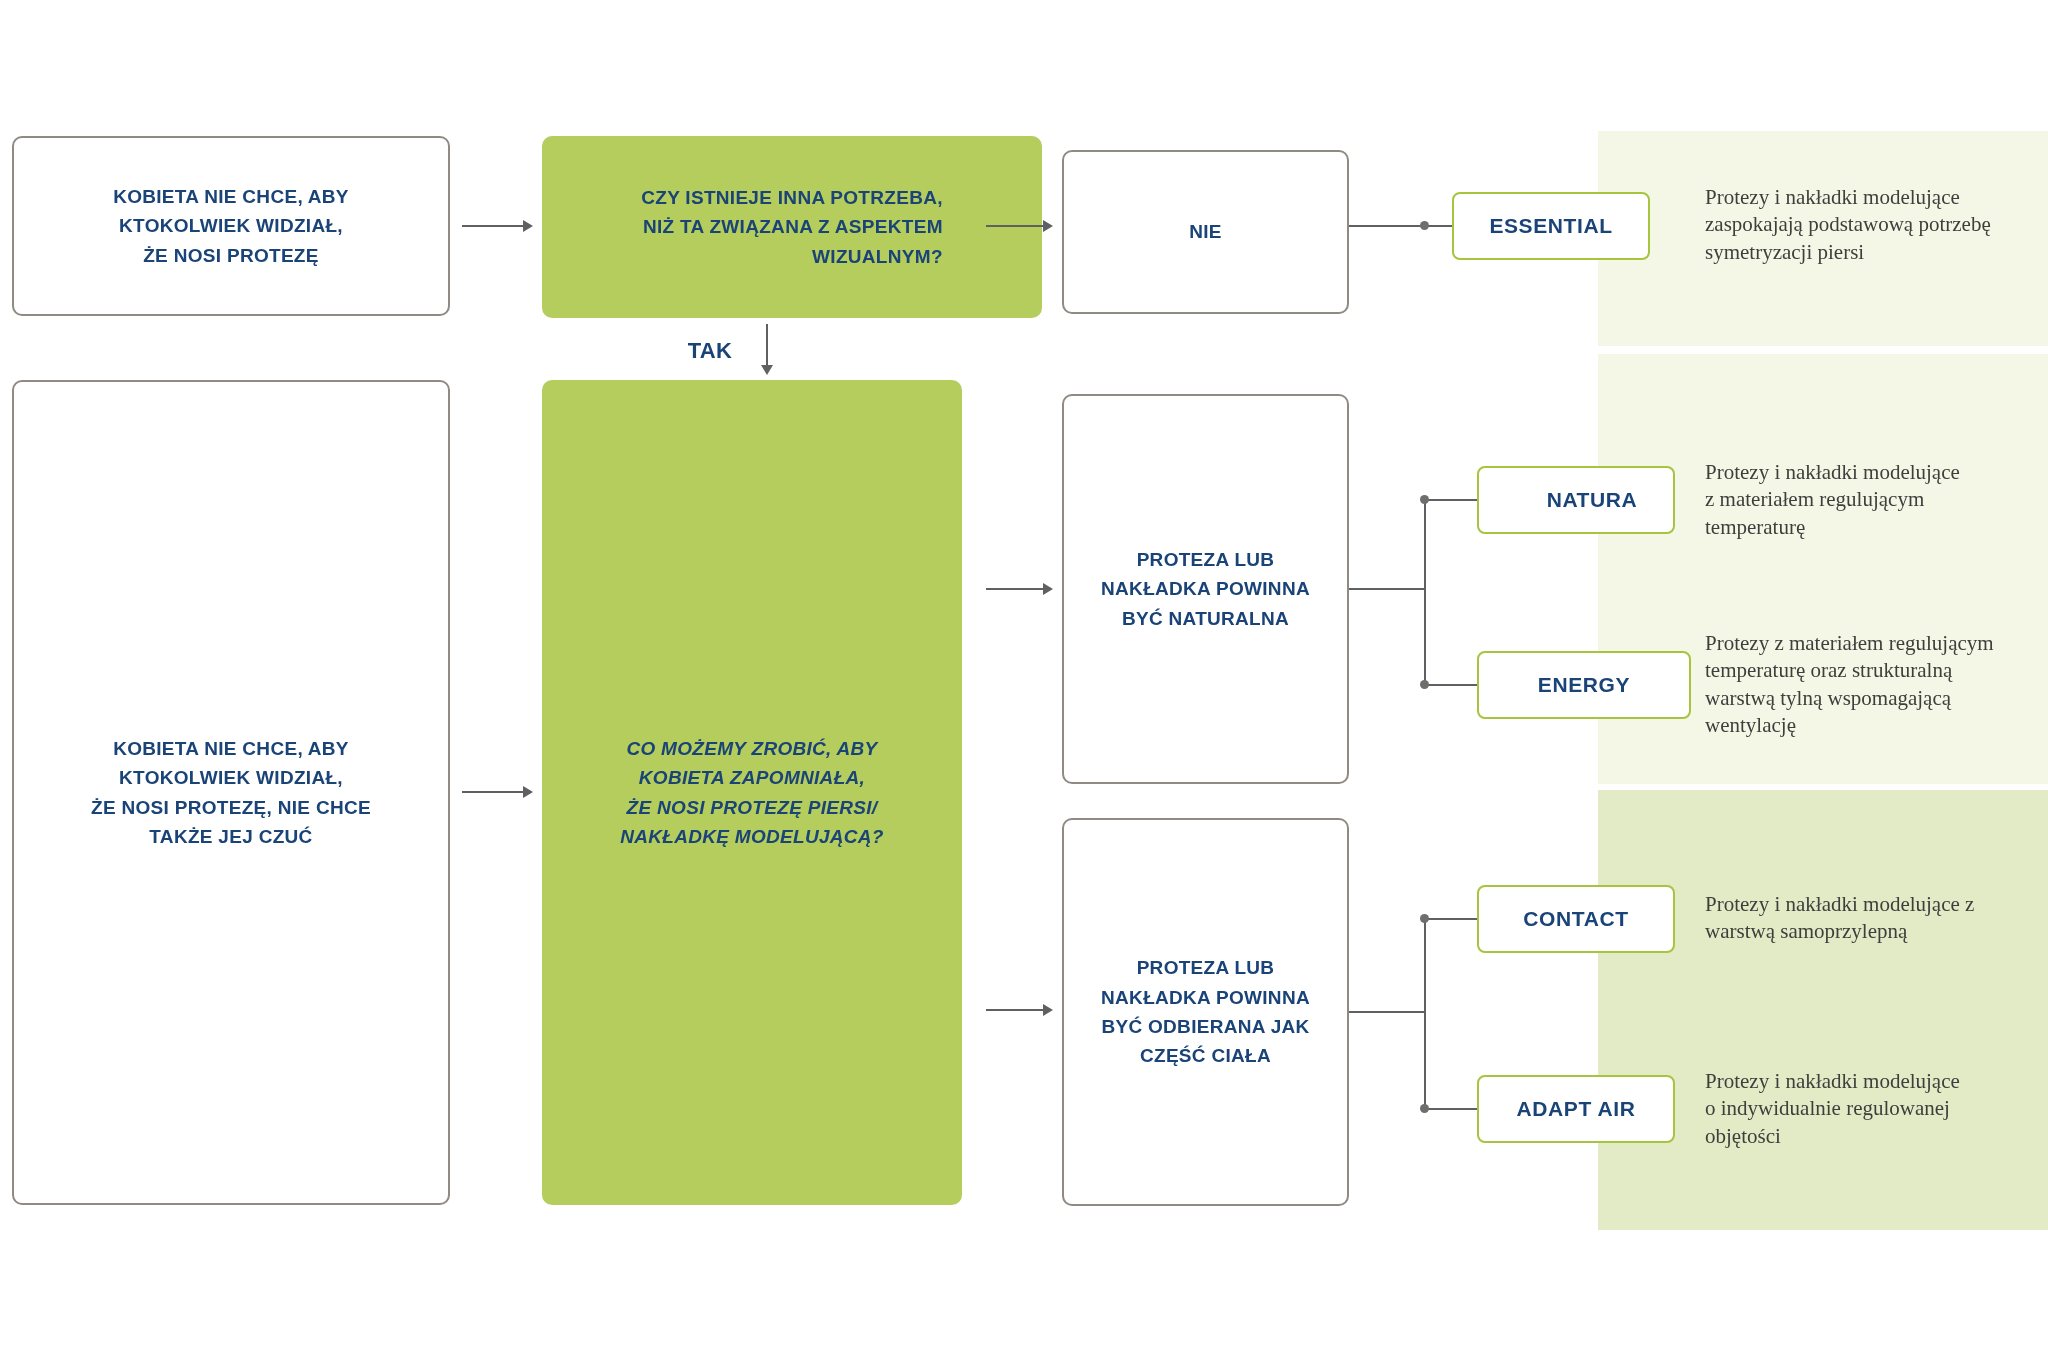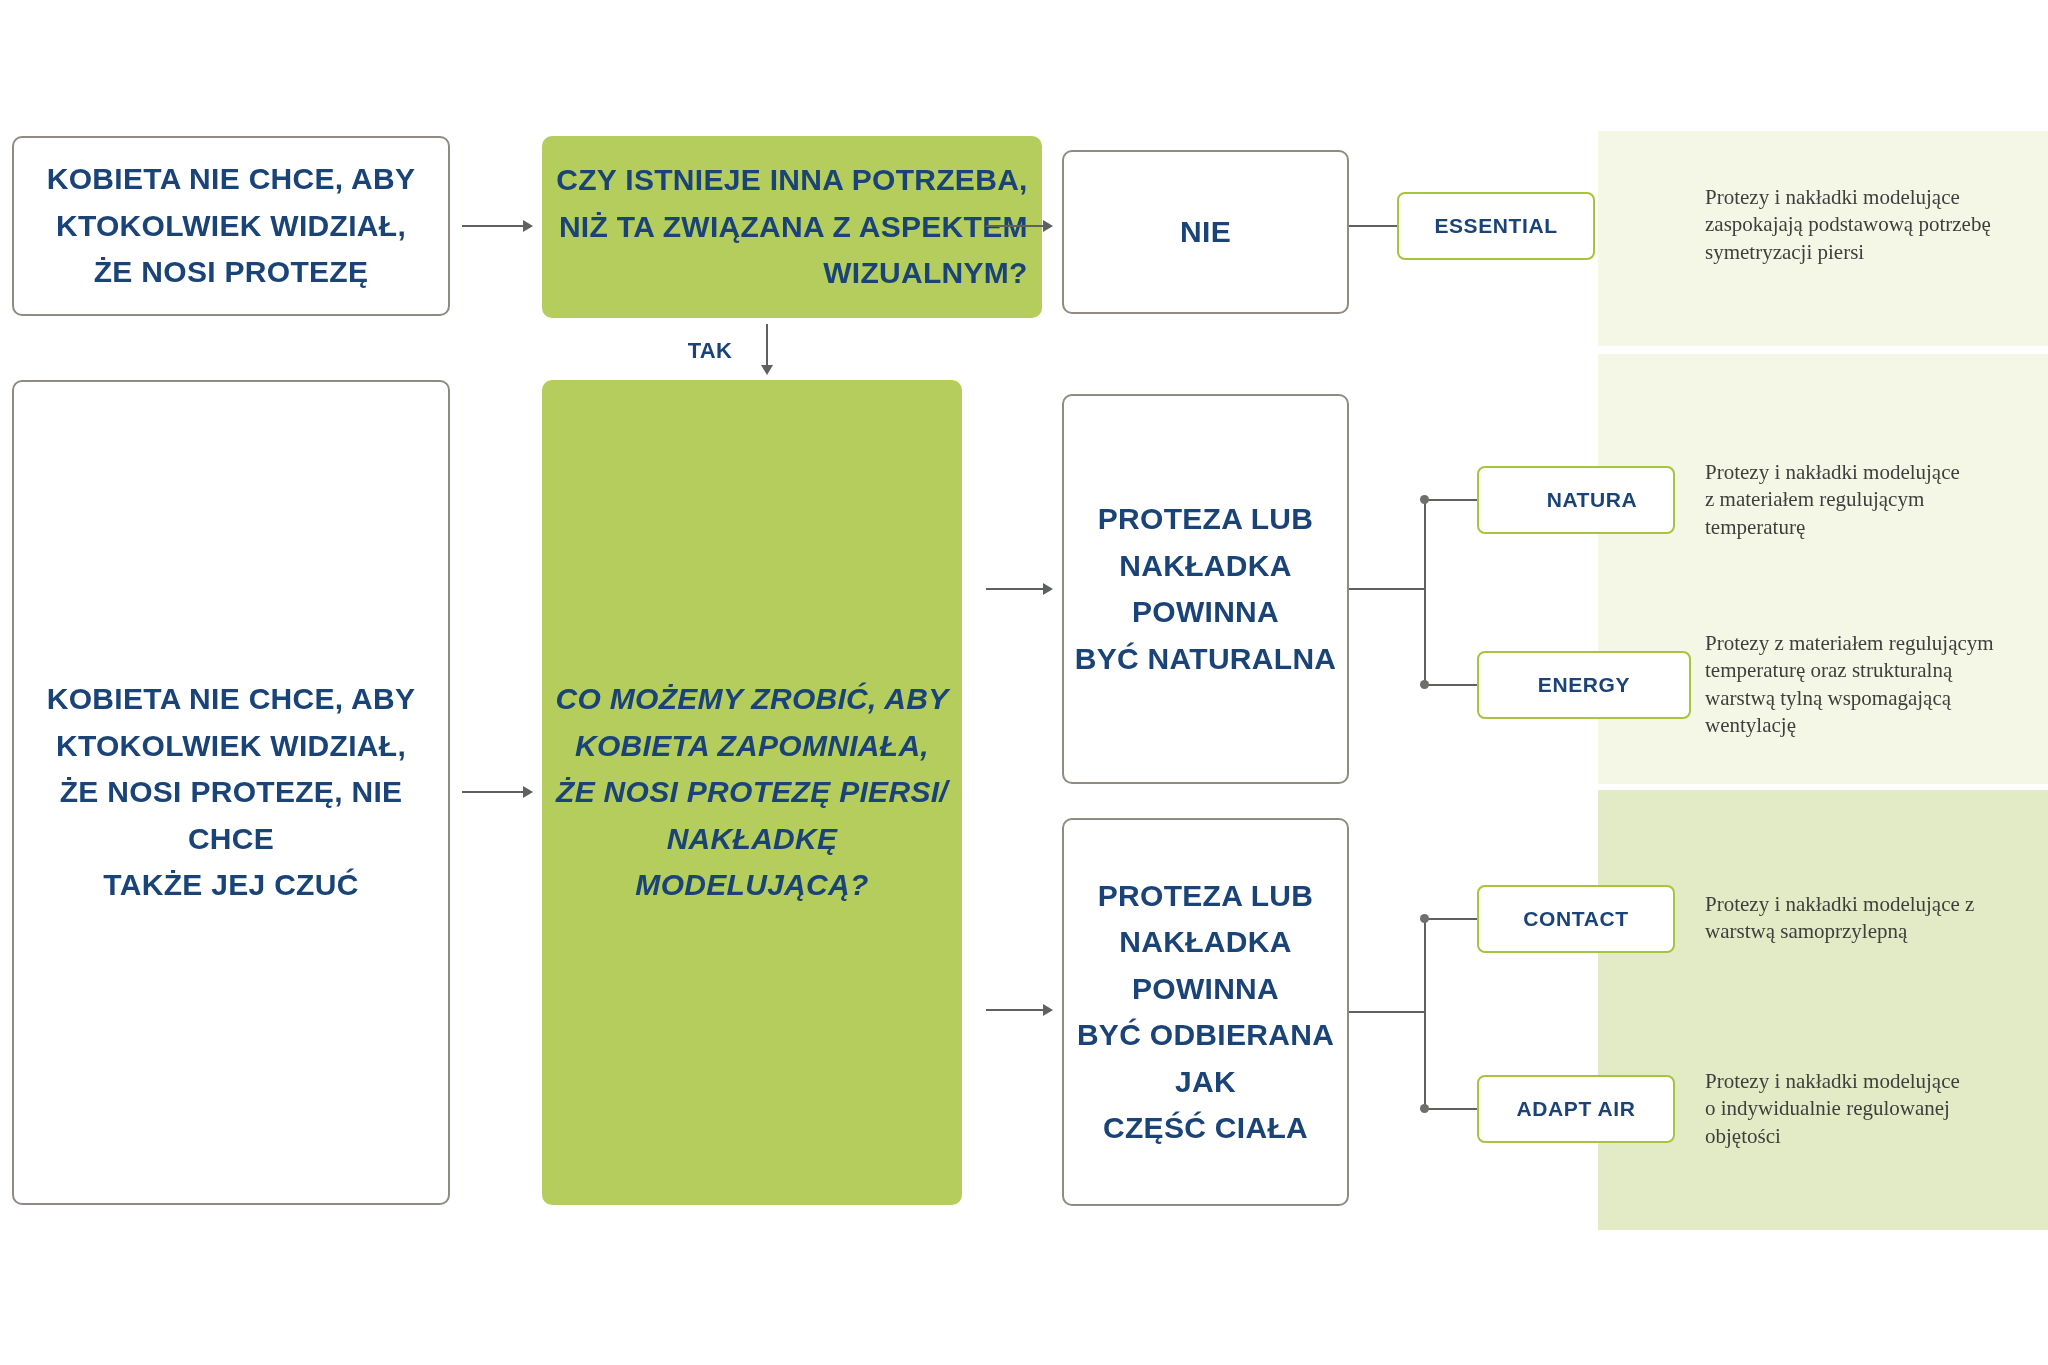--- a/index.html
+++ b/index.html
@@ -3,21 +3,21 @@
 <meta charset="utf-8">
 <style>
   html,body{margin:0;padding:0;background:#ffffff;}
   .canvas{position:relative;width:2048px;height:1365px;background:#ffffff;overflow:hidden;
           font-family:"Liberation Sans",sans-serif;}
   .panel{position:absolute;}
   .panel--light{background:#f4f7e5;}
   .panel--dark{background:#e2ebc5;}
   .node{position:absolute;display:flex;align-items:center;justify-content:center;
         text-align:center;border-radius:10px;font-weight:bold;color:#1a4377;
-        font-size:30px;line-height:1.55;letter-spacing:.3px;white-space:pre-line;
+        font-size:19px;line-height:1.55;letter-spacing:.3px;white-space:pre-line;
         box-sizing:border-box;padding:10px;}
   .node--outline{background:#ffffff;border:2px solid #8f8a82;}
   .node--green{background:#b4cd5c;}
   .product{position:absolute;display:flex;align-items:center;justify-content:center;
            background:#ffffff;border:2px solid #a6c43e;border-radius:8px;color:#1a4377;
            font-weight:bold;font-size:21px;letter-spacing:.6px;white-space:pre-line;
            box-sizing:border-box;}
   .desc{position:absolute;font-family:"Liberation Serif",serif;font-size:21px;
         line-height:1.3;color:#3e3e3d;white-space:pre-line;}
   .h-line,.h-arrow{position:absolute;height:2px;background:#5f6062;}
@@ -51,21 +51,21 @@
 NIŻ TA ZWIĄZANA Z ASPEKTEM
 WIZUALNYM?</div>
 
   <div class="h-arrow" style="left:986px;top:225px;width:58px;"></div>
 
   <div class="node node--outline" style="left:1062px;top:150px;width:287px;height:164px;">NIE</div>
 
   <div class="h-line" style="left:1349px;top:225px;width:128px;"></div>
   <div class="dot" style="left:1420px;top:221px;"></div>
 
-  <div class="product" style="left:1397px;top:192px;width:198px;height:68px;">ESSENTIAL</div>
+  <div class="product" style="left:1452px;top:192px;width:198px;height:68px;">ESSENTIAL</div>
 
   <div class="desc" style="left:1705px;top:184px;width:345px;">Protezy i nakładki modelujące
 zaspokajają podstawową potrzebę
 symetryzacji piersi</div>
 
   <div class="branch-label" style="left:668px;top:338px;width:84px;text-align:center;">TAK</div>
   <div class="v-arrow" style="left:766px;top:324px;height:42px;"></div>
 
   <div class="node node--outline" style="left:12px;top:380px;width:438px;height:825px;">KOBIETA NIE CHCE, ABY
 KTOKOLWIEK WIDZIAŁ,

